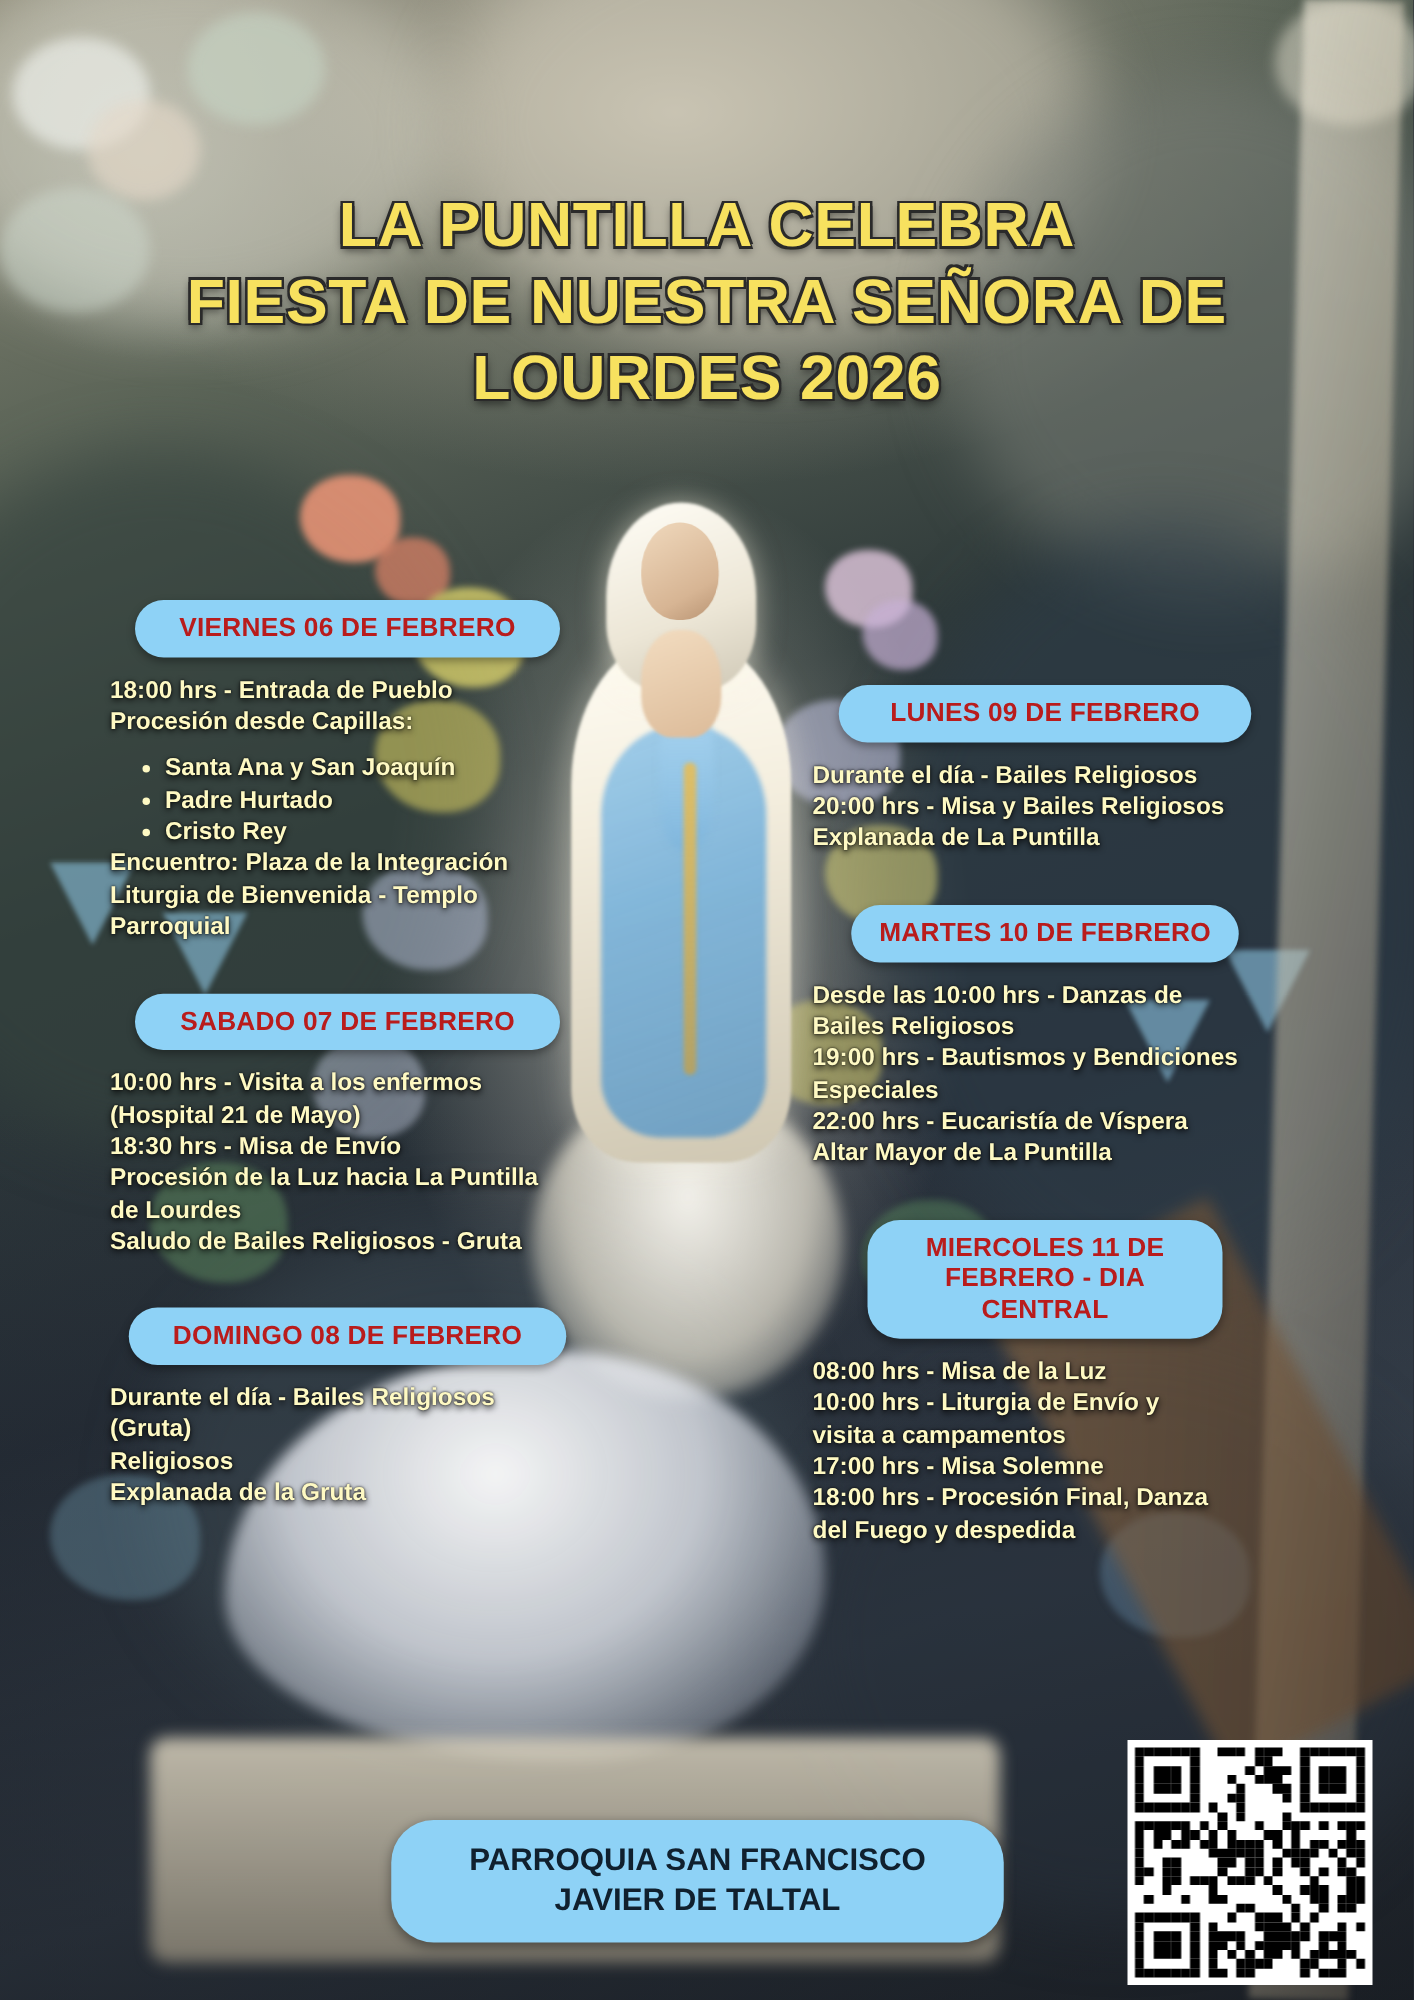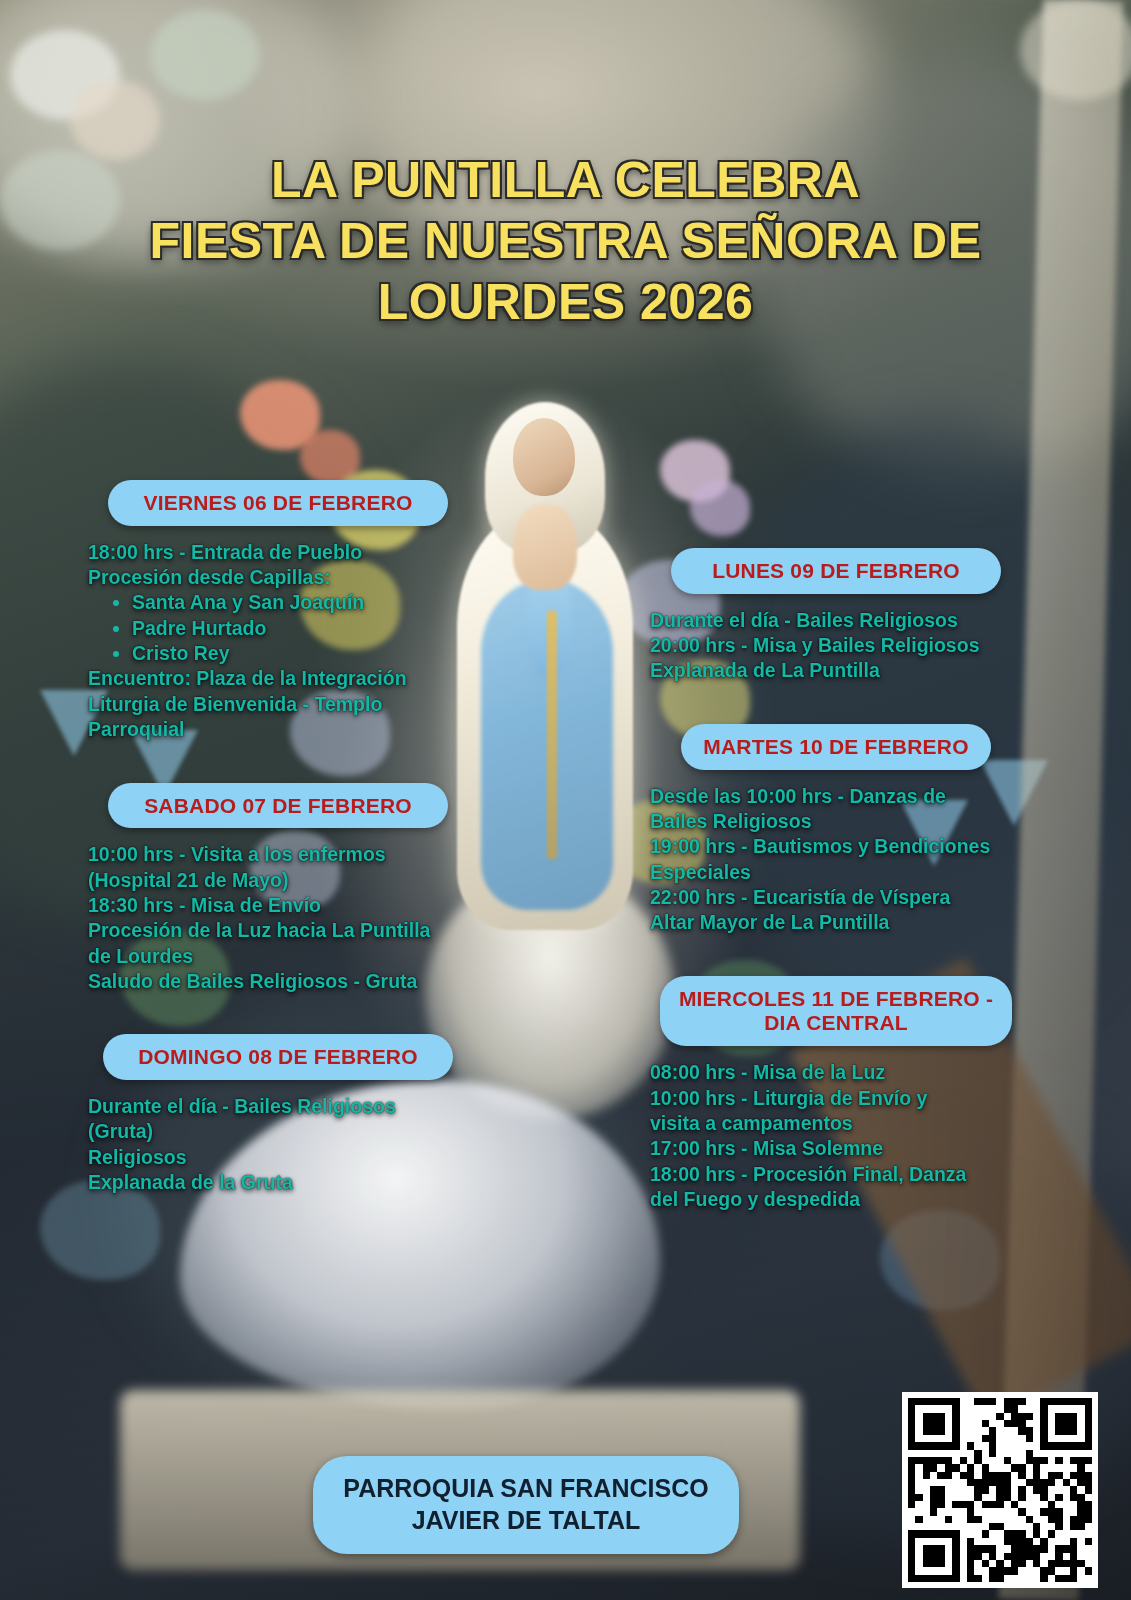--- a/index.html
+++ b/index.html
@@ -175,44 +175,44 @@
     margin: 0 auto 14px;
     box-shadow: 0 3px 7px rgba(0,0,0,.35);
     letter-spacing: .2px;
     line-height: 1.18;
   }
   .pill-w1 { width: 340px; }
   .pill-w2 { width: 340px; }
   .pill-w3 { width: 350px; }
   .pill-w4 { width: 330px; }
   .pill-w5 { width: 310px; }
-  .pill-w6 { width: 352px; }
+  .pill-w6 { width: 284px; }
 
   .day-body {
-    color: #14b8a6;
+    color: #fef9c3;
     font-size: 19.5px;
     font-weight: bold;
     line-height: 1.30;
     text-shadow: 0 2px 5px rgba(0,0,0,.85), 0 0 2px rgba(0,0,0,.9);
     margin-bottom: 40px;
   }
   .day-body .ln { display: block; }
   .day-body ul {
-    margin: 0 0 0 0;
+    margin: 12px 0 0 0;
     padding-left: 44px;
     list-style: disc;
   }
   .day-body li { margin: 0; }
   .just { text-align: justify; }
 
   
   .footer-pill {
     position: absolute;
     left: 313px; top: 1456px;
-    width: 426px;
+    width: 490px;
     background: #8ed2f6;
     color: #10202e;
     border-radius: 34px;
     text-align: center;
     font-weight: bold;
     font-size: 25px;
     line-height: 1.28;
     padding: 16px 10px 18px;
     box-shadow: 0 3px 9px rgba(0,0,0,.4);
   }

